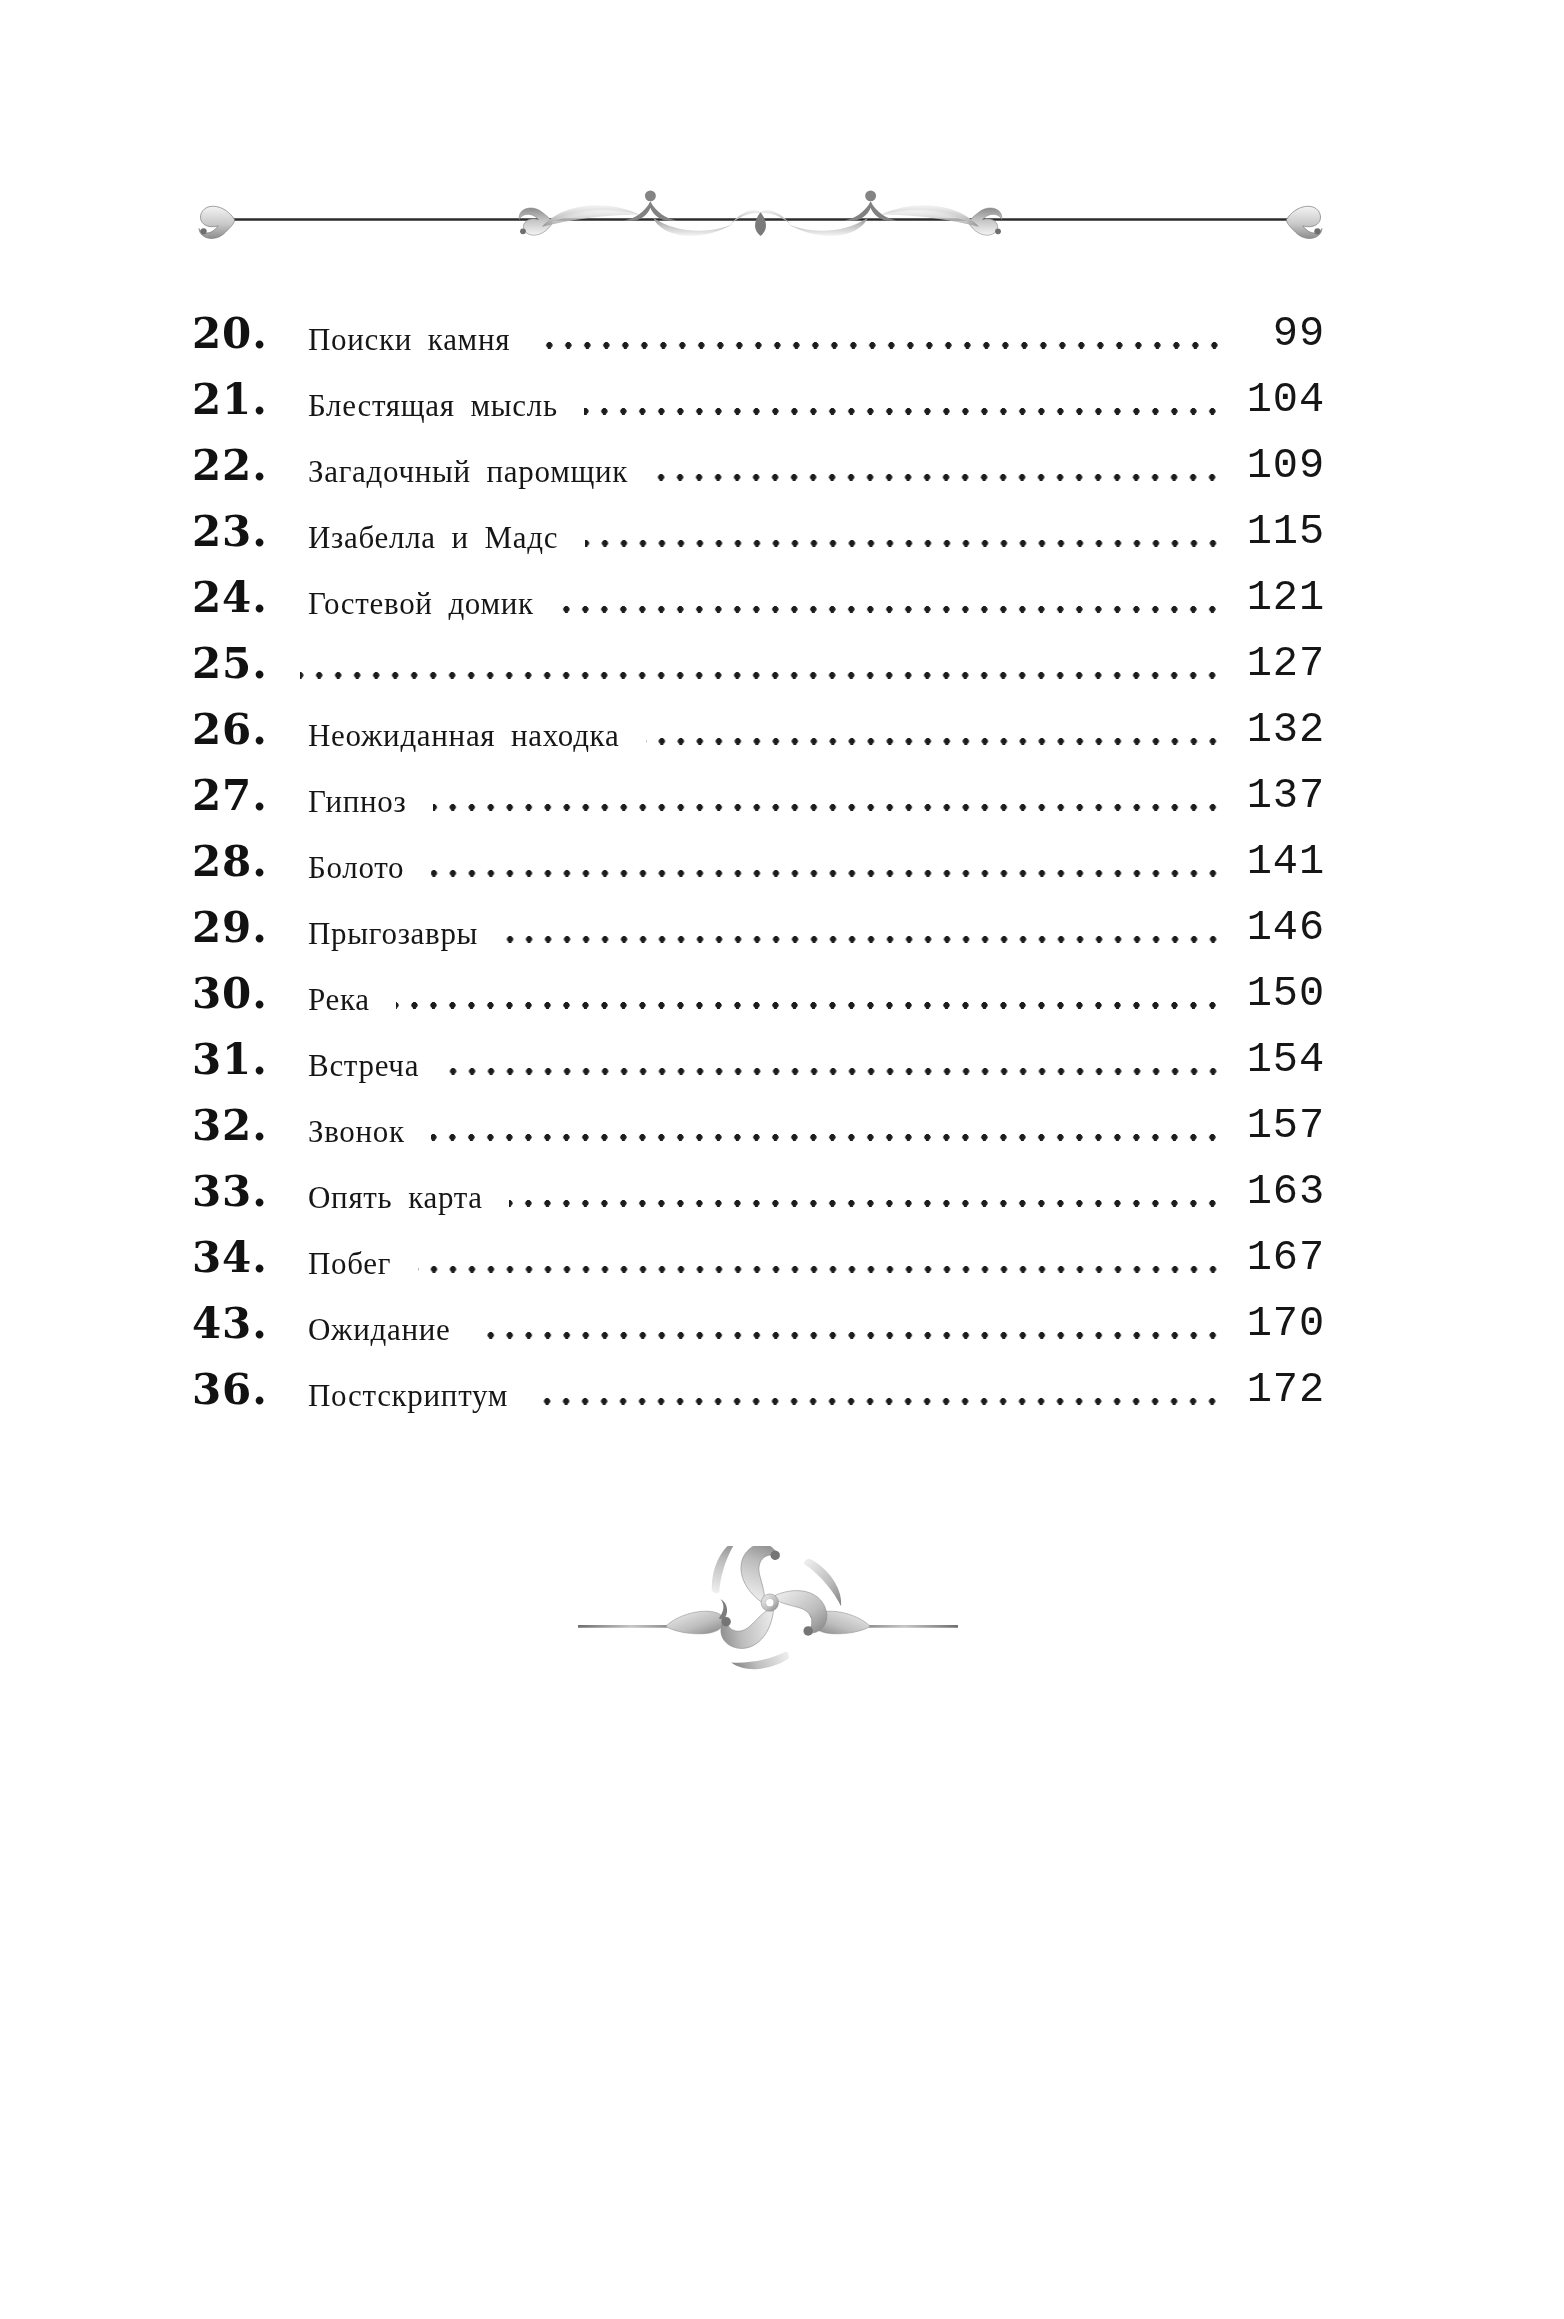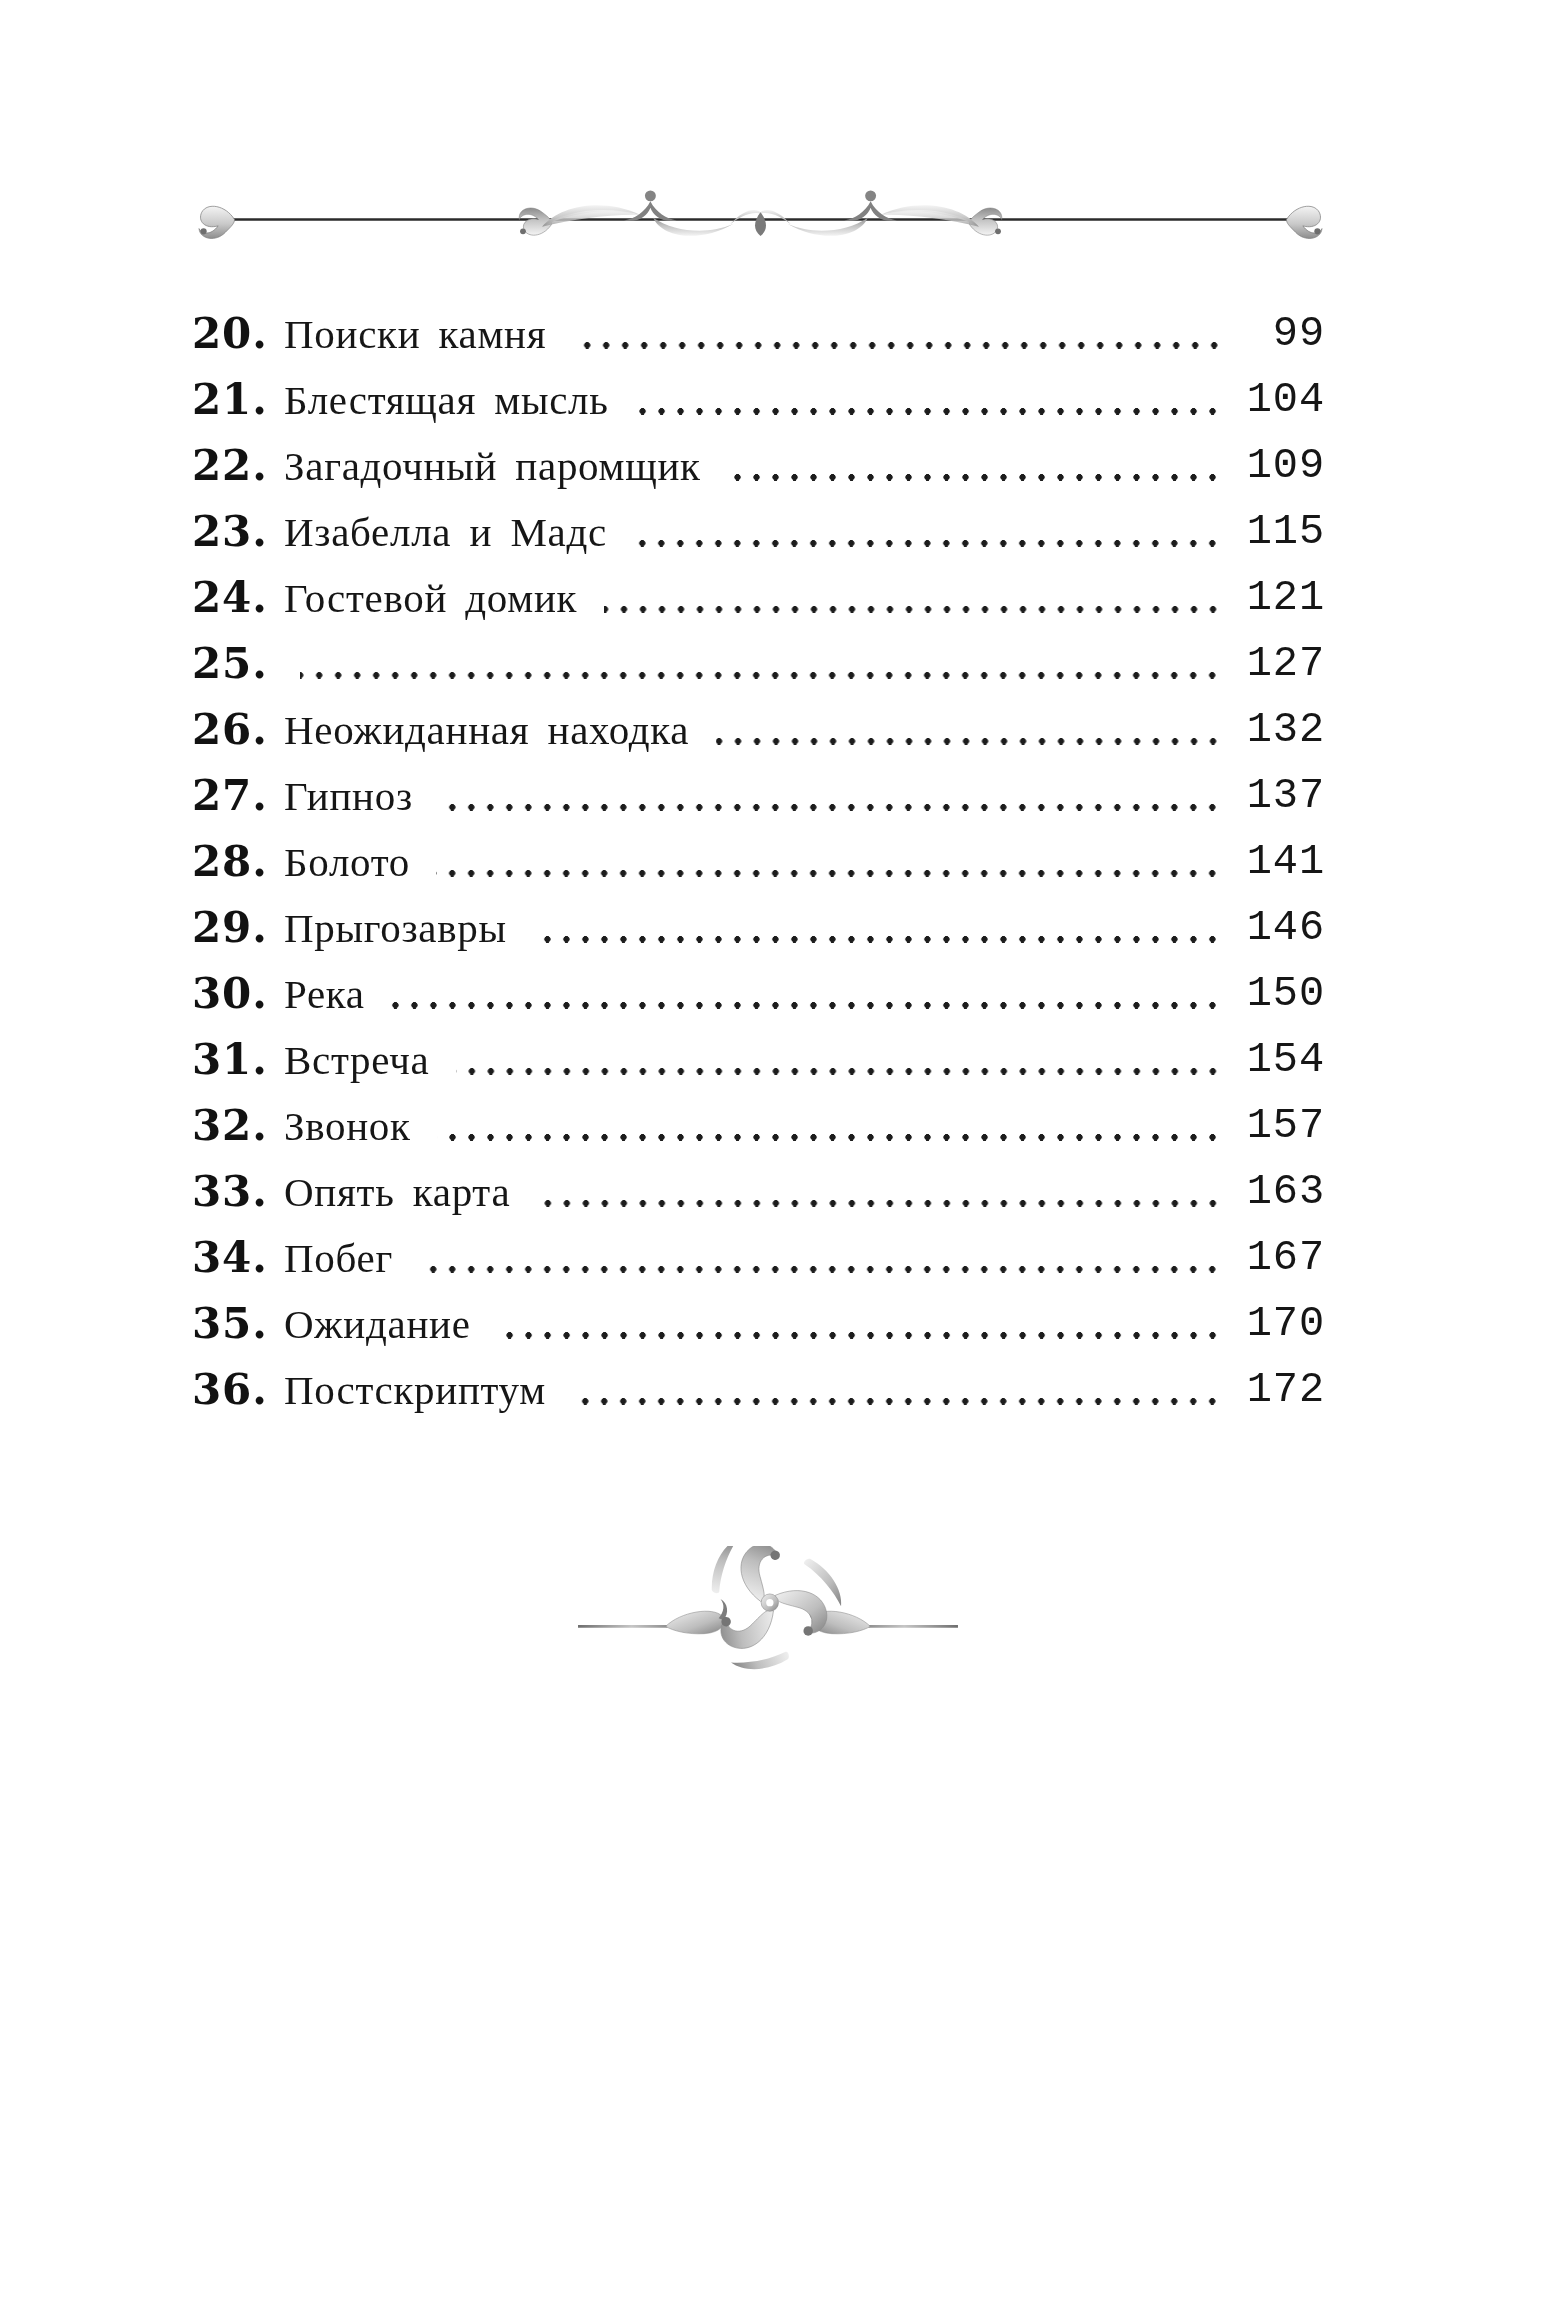--- a/index.html
+++ b/index.html
@@ -53,26 +53,27 @@
     font-weight:bold;
     font-size:42px;
     line-height:1;
     letter-spacing:0.9px;
     color:var(--num-color,#121212);
     white-space:nowrap;
   }
   .toc-row .title{
     flex:0 0 auto;
     font-family:"Liberation Serif", serif;
-    font-size:41px;
+    font-size:31px;
     line-height:1;
     letter-spacing:0.7px;
     word-spacing:7.3px;
     color:var(--text-color,#161616);
     white-space:nowrap;
+    margin-left:24px;
   }
   .toc-row .leader{
     flex:1 1 auto;
     height:6.4px;
     margin:0 14.6px 6.4px 16.4px;
     background-image:radial-gradient(circle, var(--dot-color,#1c1c1c) 2.9px, rgba(0,0,0,0) 3.4px);
     background-size:19px 6.4px;
     background-repeat:repeat-x;
     background-position:right center;
   }
@@ -233,21 +234,21 @@
   </div>
 
   <div class="toc-row">
     <span class="num">34.</span>
     <span class="title">Побег</span>
     <span class="leader"></span>
     <span class="page">167</span>
   </div>
 
   <div class="toc-row">
-    <span class="num">35.</span>
+    <span class="num">43.</span>
     <span class="title">Ожидание</span>
     <span class="leader"></span>
     <span class="page">170</span>
   </div>
 
   <div class="toc-row">
     <span class="num">36.</span>
     <span class="title">Постскриптум</span>
     <span class="leader"></span>
     <span class="page">172</span>

